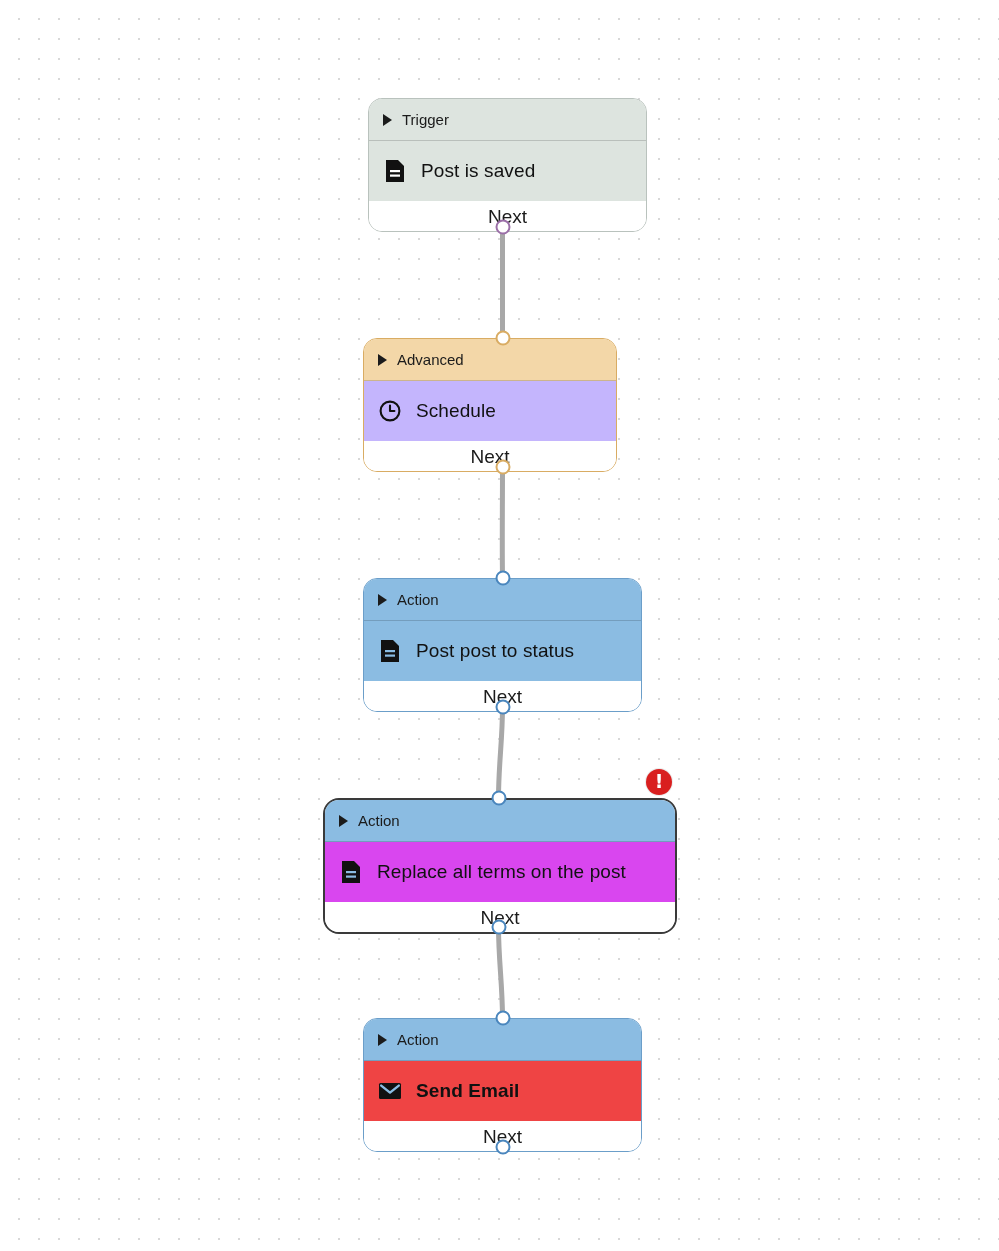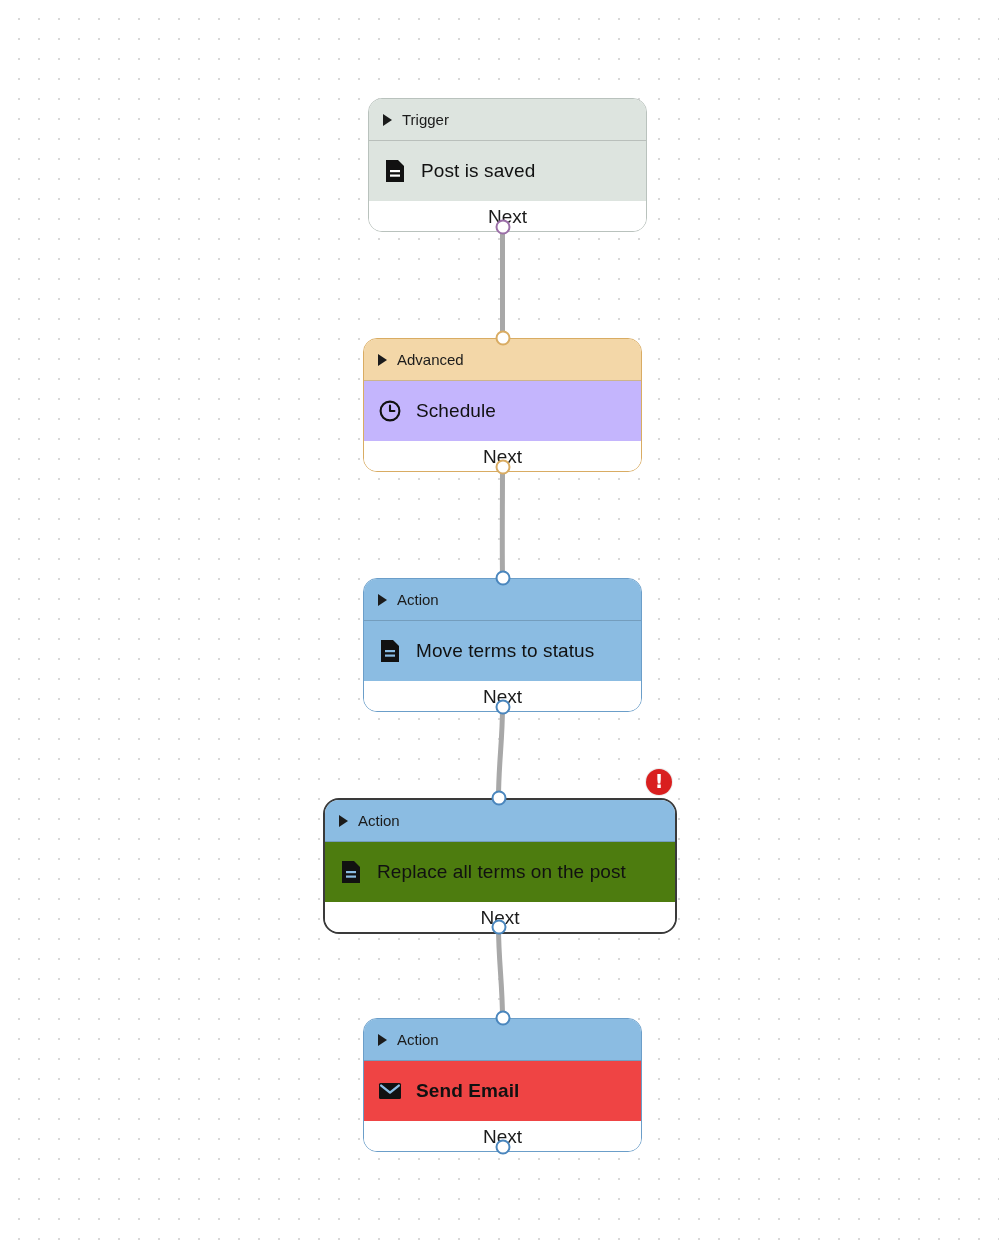--- a/index.html
+++ b/index.html
@@ -158,21 +158,21 @@
         </svg>
       </span>
       <span class="label">Post is saved</span>
     </div>
     <div class="node-footer">
       <span class="next-label">Next</span>
     </div>
   </div>
   <div class="port" style="left:502.5px; top:227px; border:2.5px solid #9b6fa8;"></div>
 
-  <div class="node" id="node-1" style="left:363px; top:338px; width:279px; border-color:#d9ac63;">
+  <div class="node" id="node-1" style="left:363px; top:338px; width:254px; border-color:#d9ac63;">
     <div class="node-header" style="background:#f3d7a8;">
       <span class="caret"></span>
       <span class="node-title">Advanced</span>
     </div>
     <div class="node-body" style="background:#c4b5fd;">
       <span class="icon-wrap">
         <svg width="24" height="24" viewBox="0 0 24 24" xmlns="http://www.w3.org/2000/svg">
           <circle cx="12" cy="12" r="9.4" fill="none" stroke="#111111" stroke-width="2.1"></circle>
           <path d="M12 6.5 V12 H16.4" fill="none" stroke="#111111" stroke-width="2.1" stroke-linecap="round" stroke-linejoin="round"></path>
         </svg>
@@ -192,35 +192,35 @@
       <span class="node-title">Action</span>
     </div>
     <div class="node-body" style="background:#8bbce2;">
       <span class="icon-wrap">
         <svg width="22" height="24" viewBox="0 0 22 24" xmlns="http://www.w3.org/2000/svg">
           <path d="M2 1 h12 l6 6 v16 H2 Z" fill="#111111"></path>
           <rect x="6" y="11" width="10" height="2.2" fill="#8bbce2"></rect>
           <rect x="6" y="15.5" width="10" height="2.2" fill="#8bbce2"></rect>
         </svg>
       </span>
-      <span class="label">Move terms to status</span>
+      <span class="label">Post post to status</span>
     </div>
     <div class="node-footer">
       <span class="next-label">Next</span>
     </div>
   </div>
   <div class="port" style="left:502.5px; top:578px; border:2.5px solid #4a86bd;"></div>
   <div class="port" style="left:502.5px; top:707px; border:2.5px solid #4a86bd;"></div>
 
   <div class="node selected" id="node-3" style="left:323px; top:798px; width:354px;">
     <div class="node-header" style="background:#8bbce2;">
       <span class="caret"></span>
       <span class="node-title">Action</span>
     </div>
-    <div class="node-body" style="background:#4d7c0f;">
+    <div class="node-body" style="background:#d946ef;">
       <span class="icon-wrap">
         <svg width="22" height="24" viewBox="0 0 22 24" xmlns="http://www.w3.org/2000/svg">
           <path d="M2 1 h12 l6 6 v16 H2 Z" fill="#111111"></path>
           <rect x="6" y="11" width="10" height="2.2" fill="#8bbce2"></rect>
           <rect x="6" y="15.5" width="10" height="2.2" fill="#8bbce2"></rect>
         </svg>
       </span>
       <span class="label">Replace all terms on the post</span>
     </div>
     <div class="node-footer">

